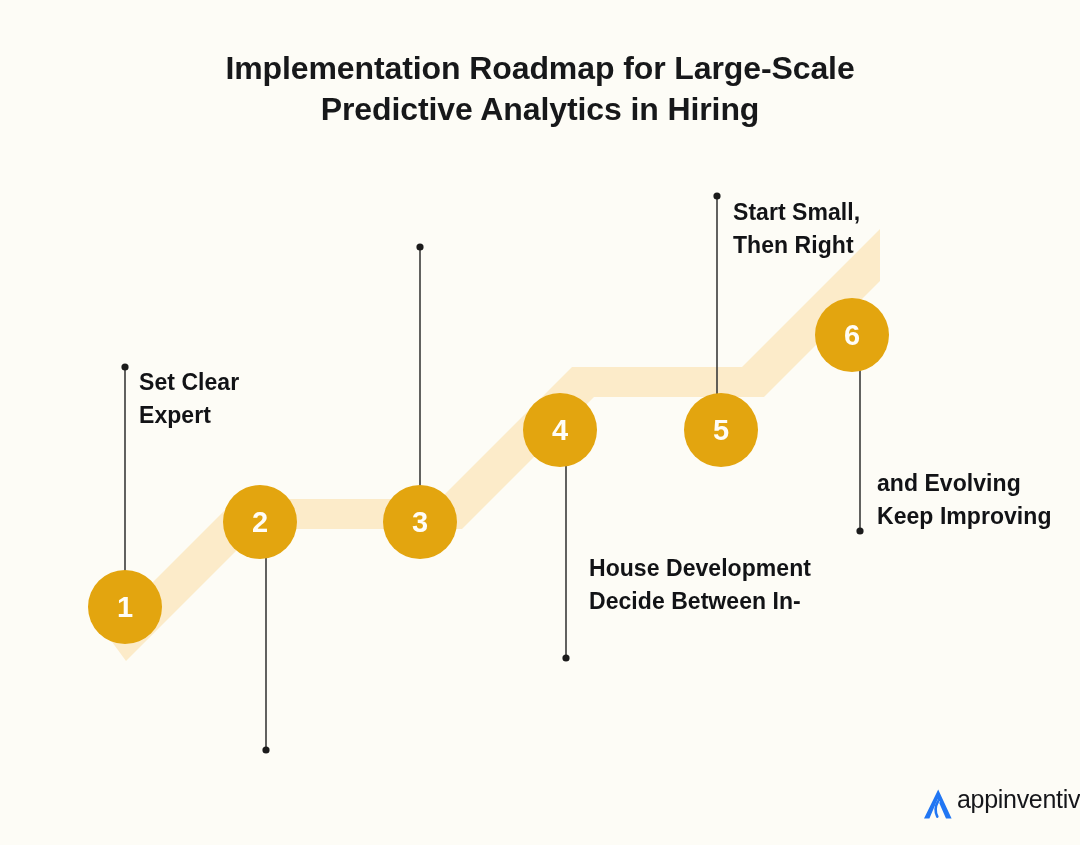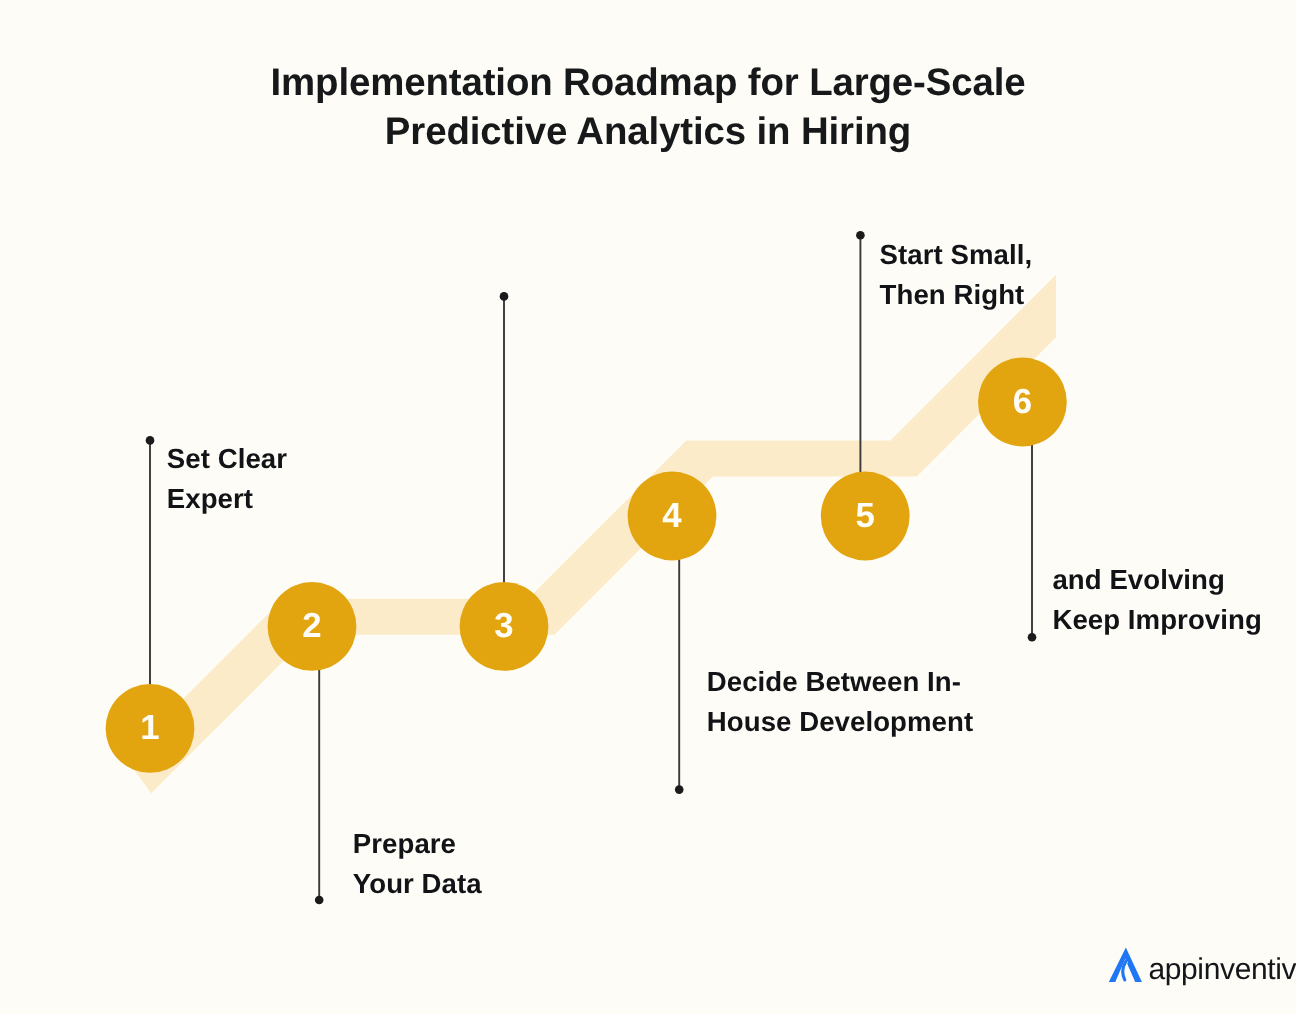--- a/index.html
+++ b/index.html
@@ -74,21 +74,21 @@
     letter-spacing: 0.05px;
     white-space: nowrap;
   }
 
   
   .logo {
     position: absolute;
     left: 922px;
     top: 787px;
     display: flex;
-    align-items: flex-end;
+    align-items: flex-start;
     gap: 3px;
   }
   .logo-mark { display: block; }
   .logo-word {
     font-size: 25px;
     font-weight: 500;
     color: #15161A;
     letter-spacing: -0.3px;
     line-height: 1;
   }
@@ -157,29 +157,25 @@
   </div>
   <div class="step-node" style="left:815px; top:298px;">
     <span>6</span>
   </div>
 
   <div class="step-label" style="left:139px; top:366px;">
     <div>Set Clear</div>
     <div>Expert</div>
   </div>
 
-  <div class="step-label" style="left:294px; top:687px;">
-    <div>Prepare</div>
-    <div>Your Data</div>
-  </div>
 
 
   <div class="step-label" style="left:589px; top:552px;">
+    <div>House Development</div>
     <div>Decide Between In-</div>
-    <div>House Development</div>
   </div>
 
   <div class="step-label" style="left:733px; top:196px;">
     <div>Start Small,</div>
     <div>Then Right</div>
   </div>
 
   <div class="step-label" style="left:877px; top:467px;">
     <div>and Evolving</div>
     <div>Keep Improving</div>

